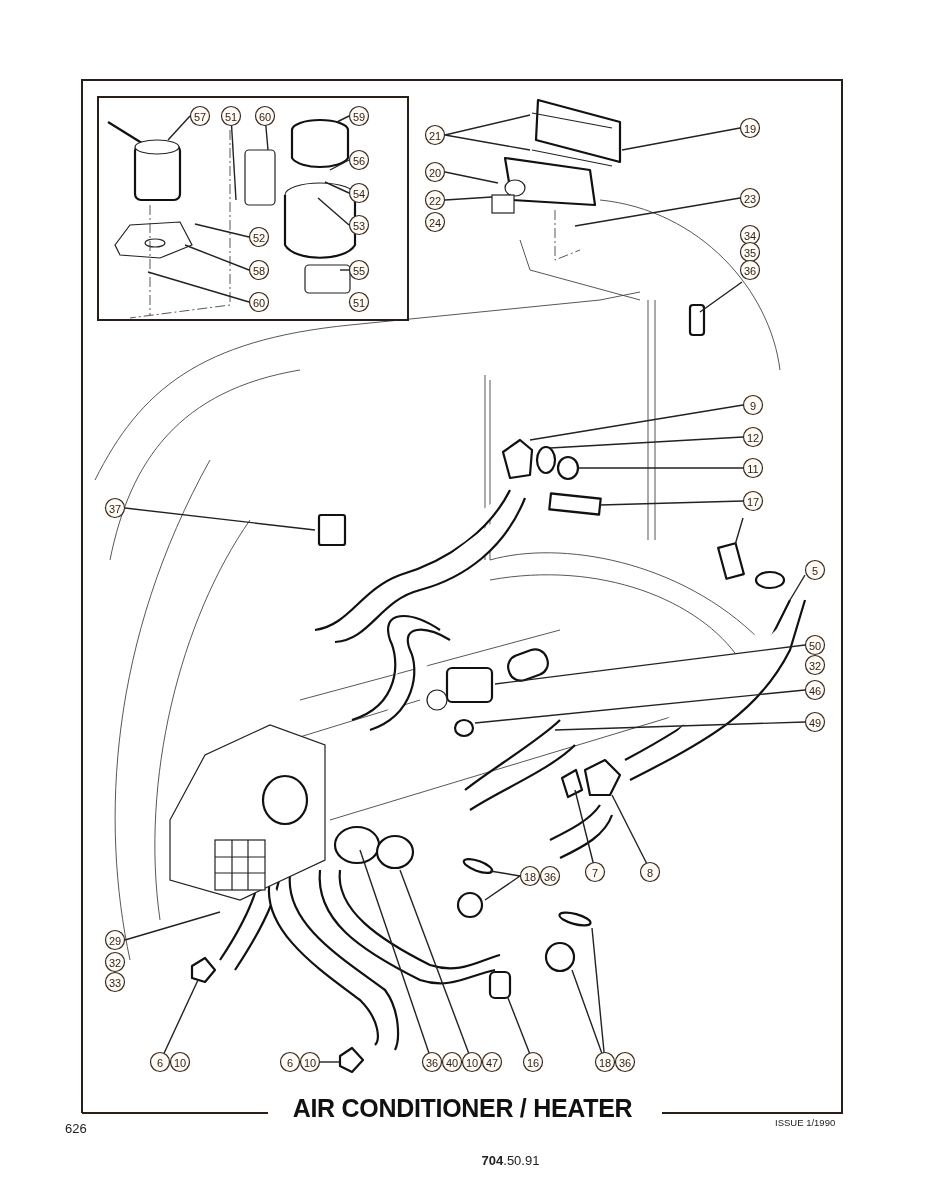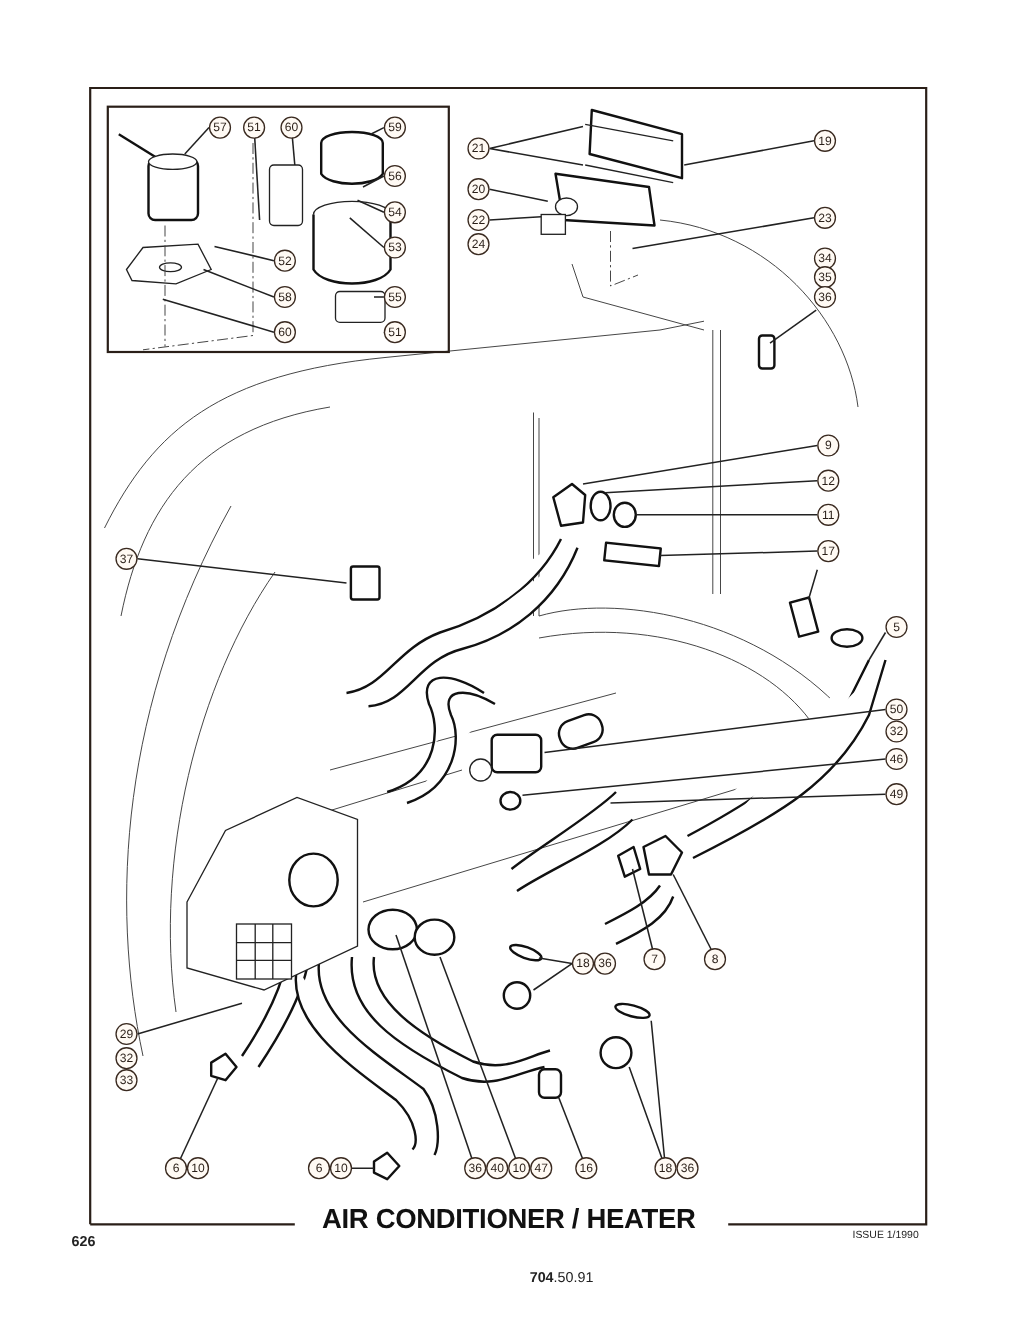--- a/index.html
+++ b/index.html
@@ -8,21 +8,21 @@
   .callout circle { fill:#fffaf4; stroke:#3a2a20; stroke-width:1.2; }
   .callout text { font-family:"Liberation Sans", sans-serif; font-size:11px; fill:#2a1f18; text-anchor:middle; dominant-baseline:central; }
   .leader { stroke:#222; stroke-width:1.4; fill:none; }
   .part { stroke:#111; stroke-width:2.2; fill:#fff; stroke-linejoin:round; }
   .part-thin { stroke:#222; stroke-width:1.2; fill:#fff; }
   .bg-line { stroke:#444; stroke-width:0.9; fill:none; }
   .dash { stroke:#444; stroke-width:0.9; fill:none; stroke-dasharray:10 3 2 3; }
   .frame { stroke:#2a1f18; stroke-width:2; fill:none; }
   .title-text { position:absolute; left:0; width:925px; top:1094px; text-align:center; font-family:"Liberation Sans", sans-serif; font-weight:bold; font-size:25px; letter-spacing:-0.3px; color:#111; }
   .title-text span { background:#fff; padding:0 8px; }
-  .page-num { position:absolute; left:65px; top:1121px; font-family:"Liberation Sans", sans-serif; font-weight:bold; font-size:13px; color:#222; }
+  .page-num { position:absolute; left:65px; top:1121px; font-family:"Liberation Sans", sans-serif; font-weight:normal; font-size:13px; color:#222; }
   .issue { position:absolute; left:775px; top:1117px; font-family:"Liberation Sans", sans-serif; font-size:9.5px; color:#222; }
   .doc-code { position:absolute; left:0; width:925px; top:1153px; text-align:center; font-family:"Liberation Sans", sans-serif; font-size:13px; color:#222;margin-left:48px; }
   .doc-code b { font-weight:bold; }
 </style>
 </head>
 <body>
 
 <svg id="stage" viewBox="0 0 925 1198" xmlns="http://www.w3.org/2000/svg">
 
   <path class="frame" d="M82 1113 L82 80 L842 80 L842 1113 L662 1113 M268 1113 L82 1113"></path>

